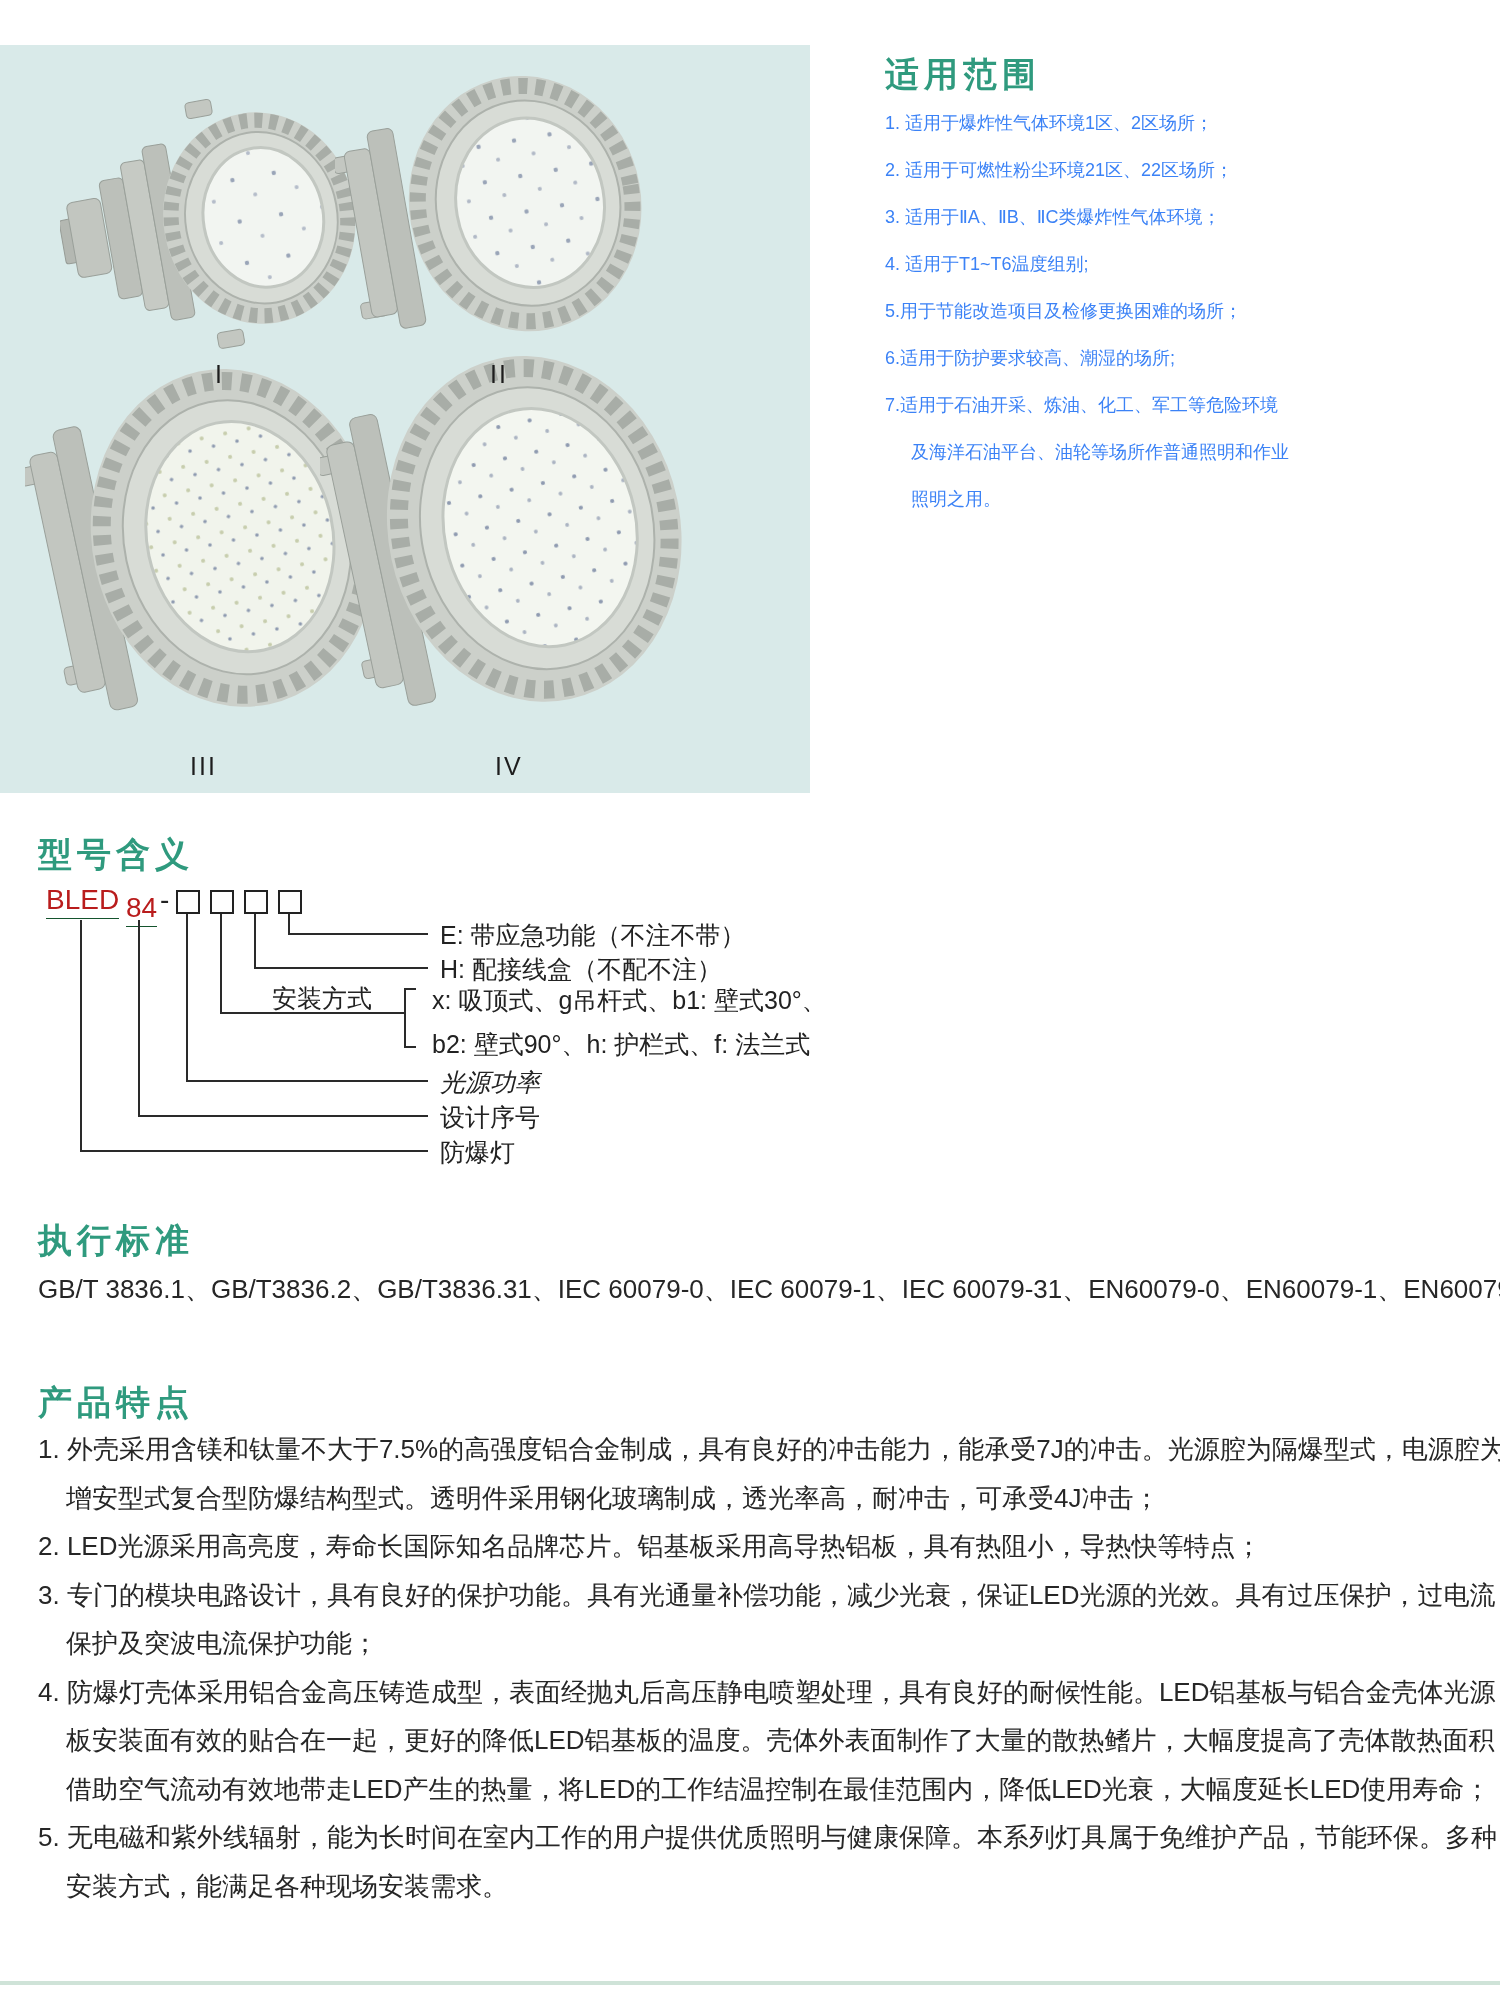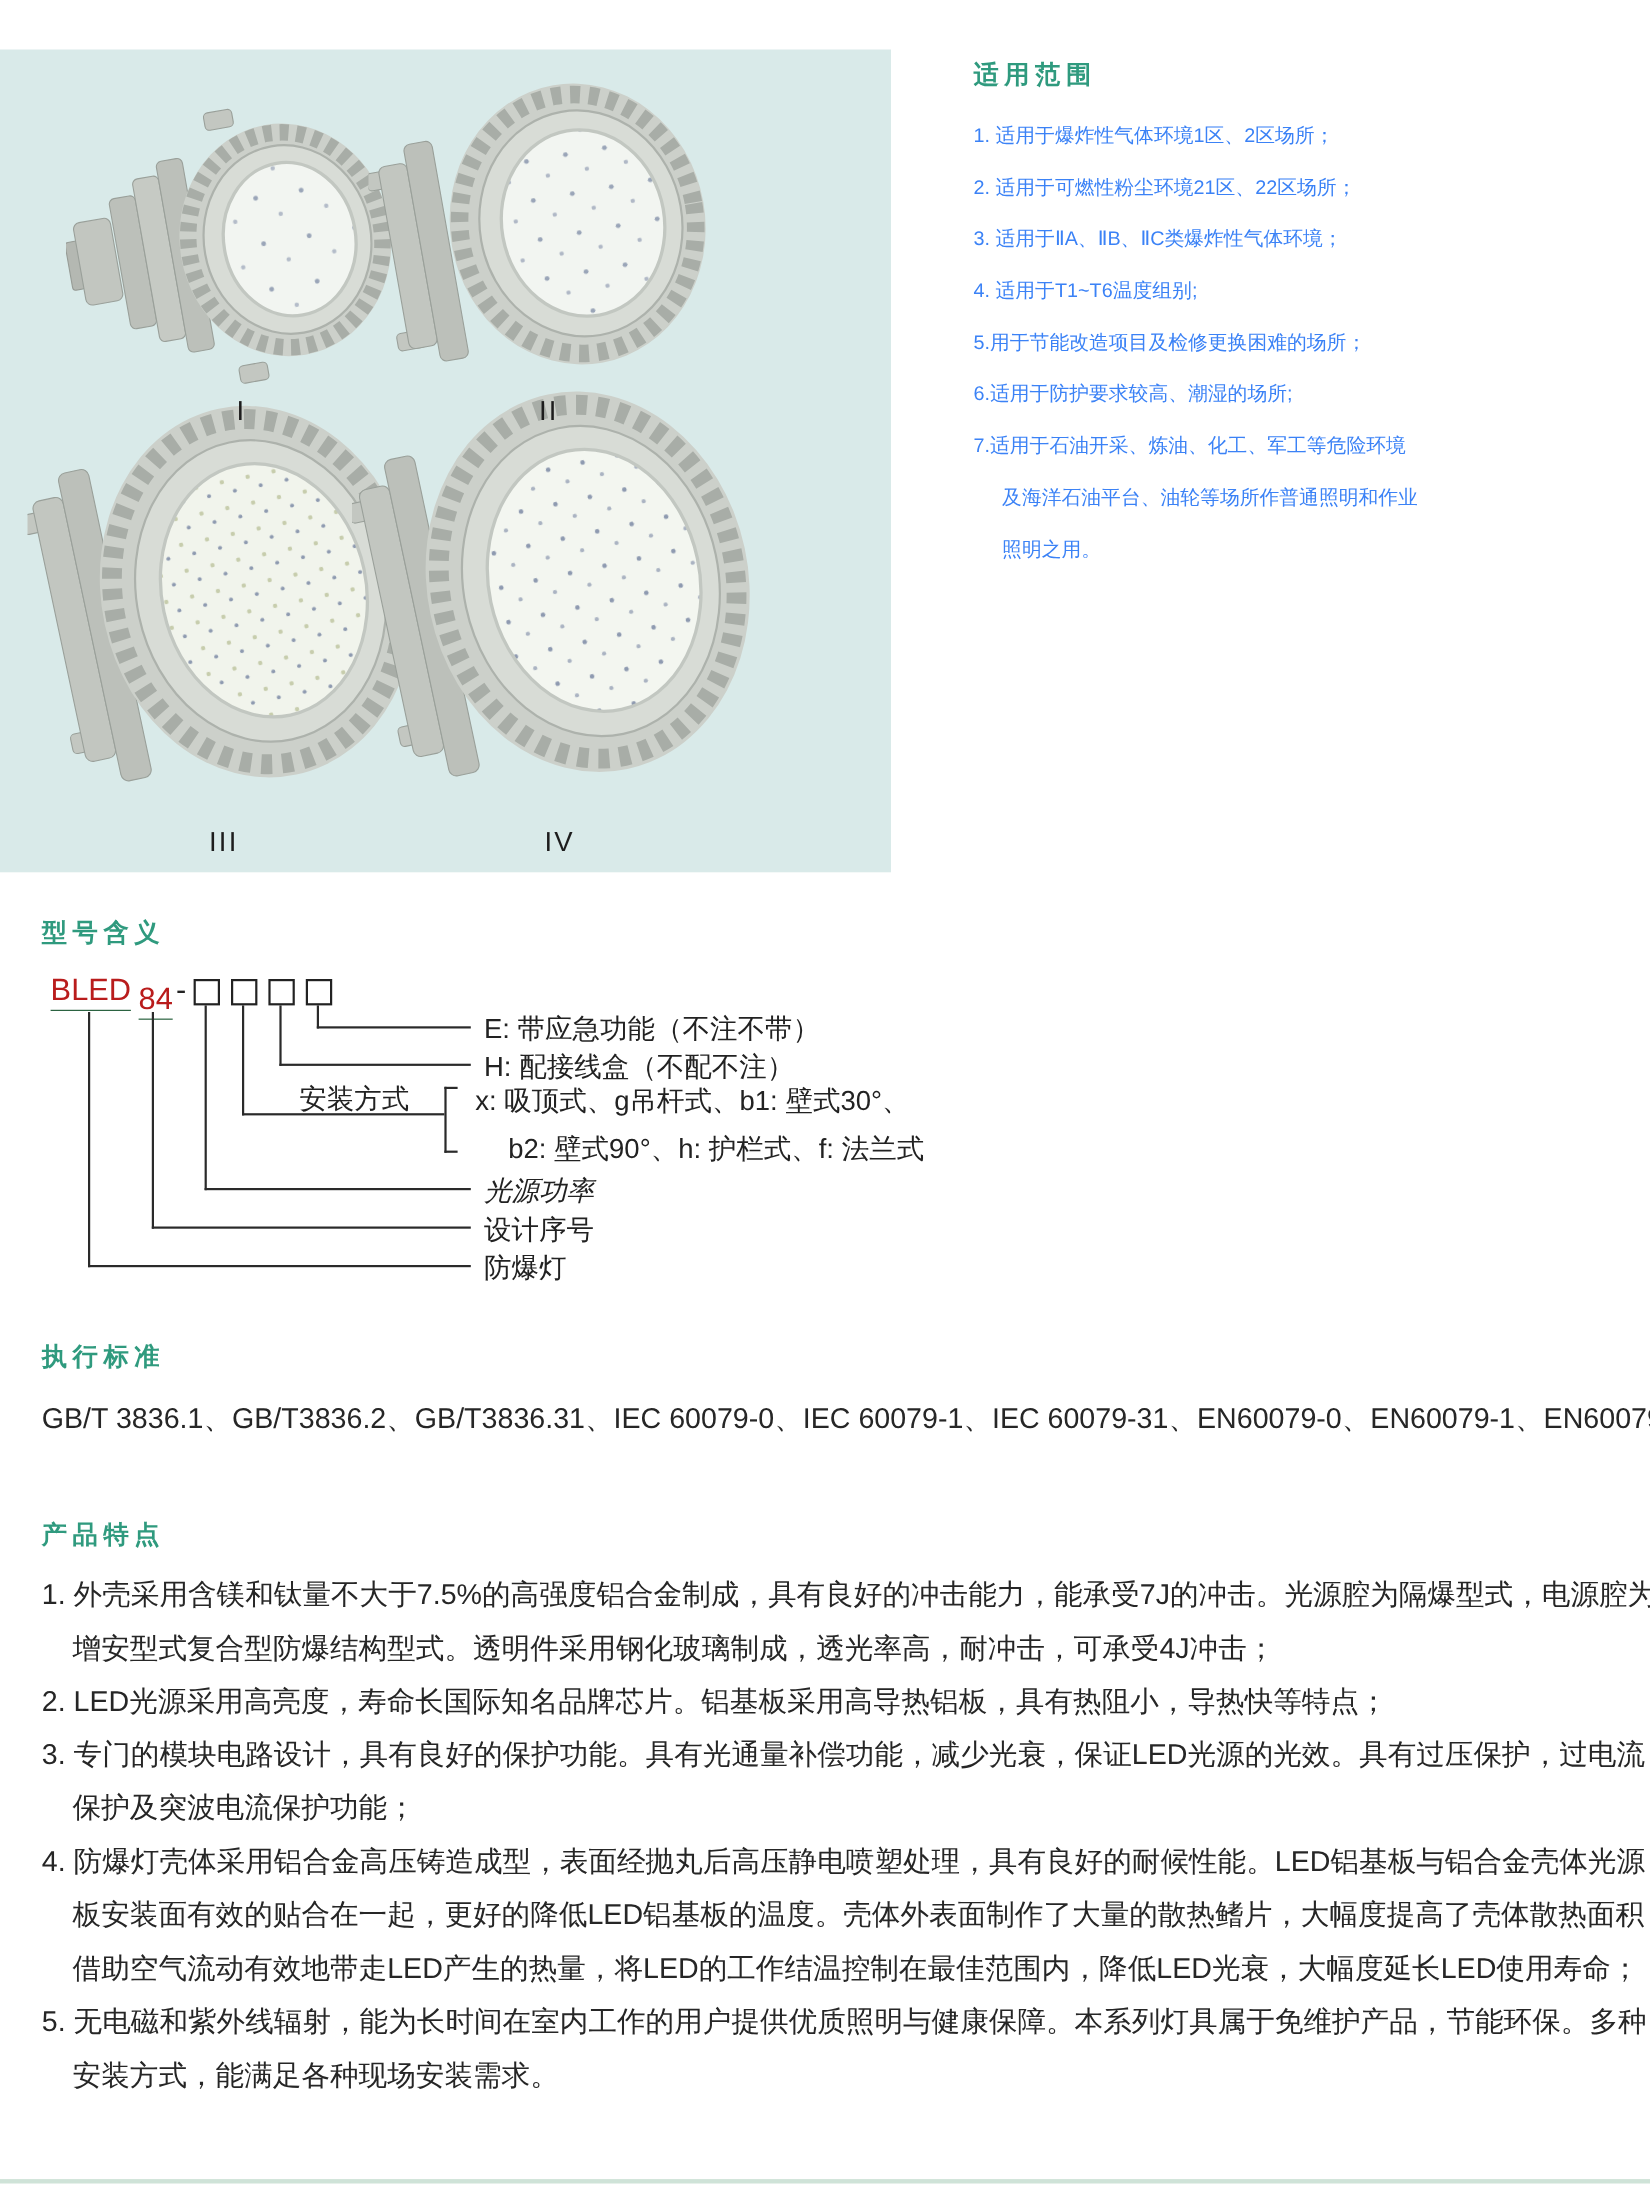--- a/index.html
+++ b/index.html
@@ -9,21 +9,21 @@
     color:#262626;overflow:hidden;
   }
   #page{position:absolute;inset:0;}
   .abs{position:absolute;}
   .panel{
     position:absolute;left:0;top:45px;width:810px;height:748px;
     background:#d9eae9;
   }
   .roman{position:absolute;font-size:25px;color:#1d1d1d;letter-spacing:2px;}
   .teal-heading{
-    position:absolute;font-size:23px;font-weight:bold;color:#2f9a7e;
+    position:absolute;font-size:34px;font-weight:bold;color:#2f9a7e;
     letter-spacing:5px;white-space:nowrap;
   }
   .app-list{position:absolute;left:885px;top:100px;width:600px;}
   .app-line{font-size:18px;line-height:47px;height:47px;white-space:nowrap;color:#3b82f6;}
   .app-line.cont{padding-left:26px;}
   .model-text{position:absolute;font-size:25px;color:#222;white-space:nowrap;}
   .model-prefix{font-size:28px;color:#b91c1c;border-bottom:1px solid #14532d;padding-bottom:2px;}
   .model-box{position:absolute;width:20px;height:20px;border:2px solid #222;background:#fff;}
   .dline{position:absolute;background:#2a2a2a;}
   .std-text{position:absolute;font-size:26px;color:#262626;white-space:nowrap;}
@@ -167,21 +167,21 @@
   <div class="dline" style="left:80px;top:1150px;width:348px;height:2px;"></div>
 
   <div class="dline" style="left:404px;top:988px;width:2px;height:60px;"></div>
   <div class="dline" style="left:404px;top:988px;width:12px;height:2px;"></div>
   <div class="dline" style="left:404px;top:1046px;width:12px;height:2px;"></div>
 
   <div class="model-text" style="left:440px;top:919px;">E: 带应急功能（不注不带）</div>
   <div class="model-text" style="left:440px;top:953px;">H: 配接线盒（不配不注）</div>
   <div class="model-text" style="left:272px;top:982px;">安装方式</div>
   <div class="model-text" style="left:432px;top:984px;">x: 吸顶式、g吊杆式、b1: 壁式30°、</div>
-  <div class="model-text" style="left:432px;top:1028px;margin-left:30px;">b2: 壁式90°、h: 护栏式、f: 法兰式</div>
+  <div class="model-text" style="left:432px;top:1028px;">b2: 壁式90°、h: 护栏式、f: 法兰式</div>
   <div class="model-text" style="left:440px;top:1066px;font-style:italic;">光源功率</div>
   <div class="model-text" style="left:440px;top:1101px;">设计序号</div>
   <div class="model-text" style="left:440px;top:1136px;">防爆灯</div>
 
   <div class="teal-heading" style="left:38px;top:1218px;">执行标准</div>
   <div class="std-text" style="left:38px;top:1272px;">GB/T 3836.1、GB/T3836.2、GB/T3836.31、IEC 60079-0、IEC 60079-1、IEC 60079-31、EN60079-0、EN60079-1、EN60079-31。</div>
 
   <div class="teal-heading" style="left:38px;top:1380px;">产品特点</div>
   <div class="feat-list">
     <div class="feat-line">1. 外壳采用含镁和钛量不大于7.5%的高强度铝合金制成，具有良好的冲击能力，能承受7J的冲击。光源腔为隔爆型式，电源腔为</div>

